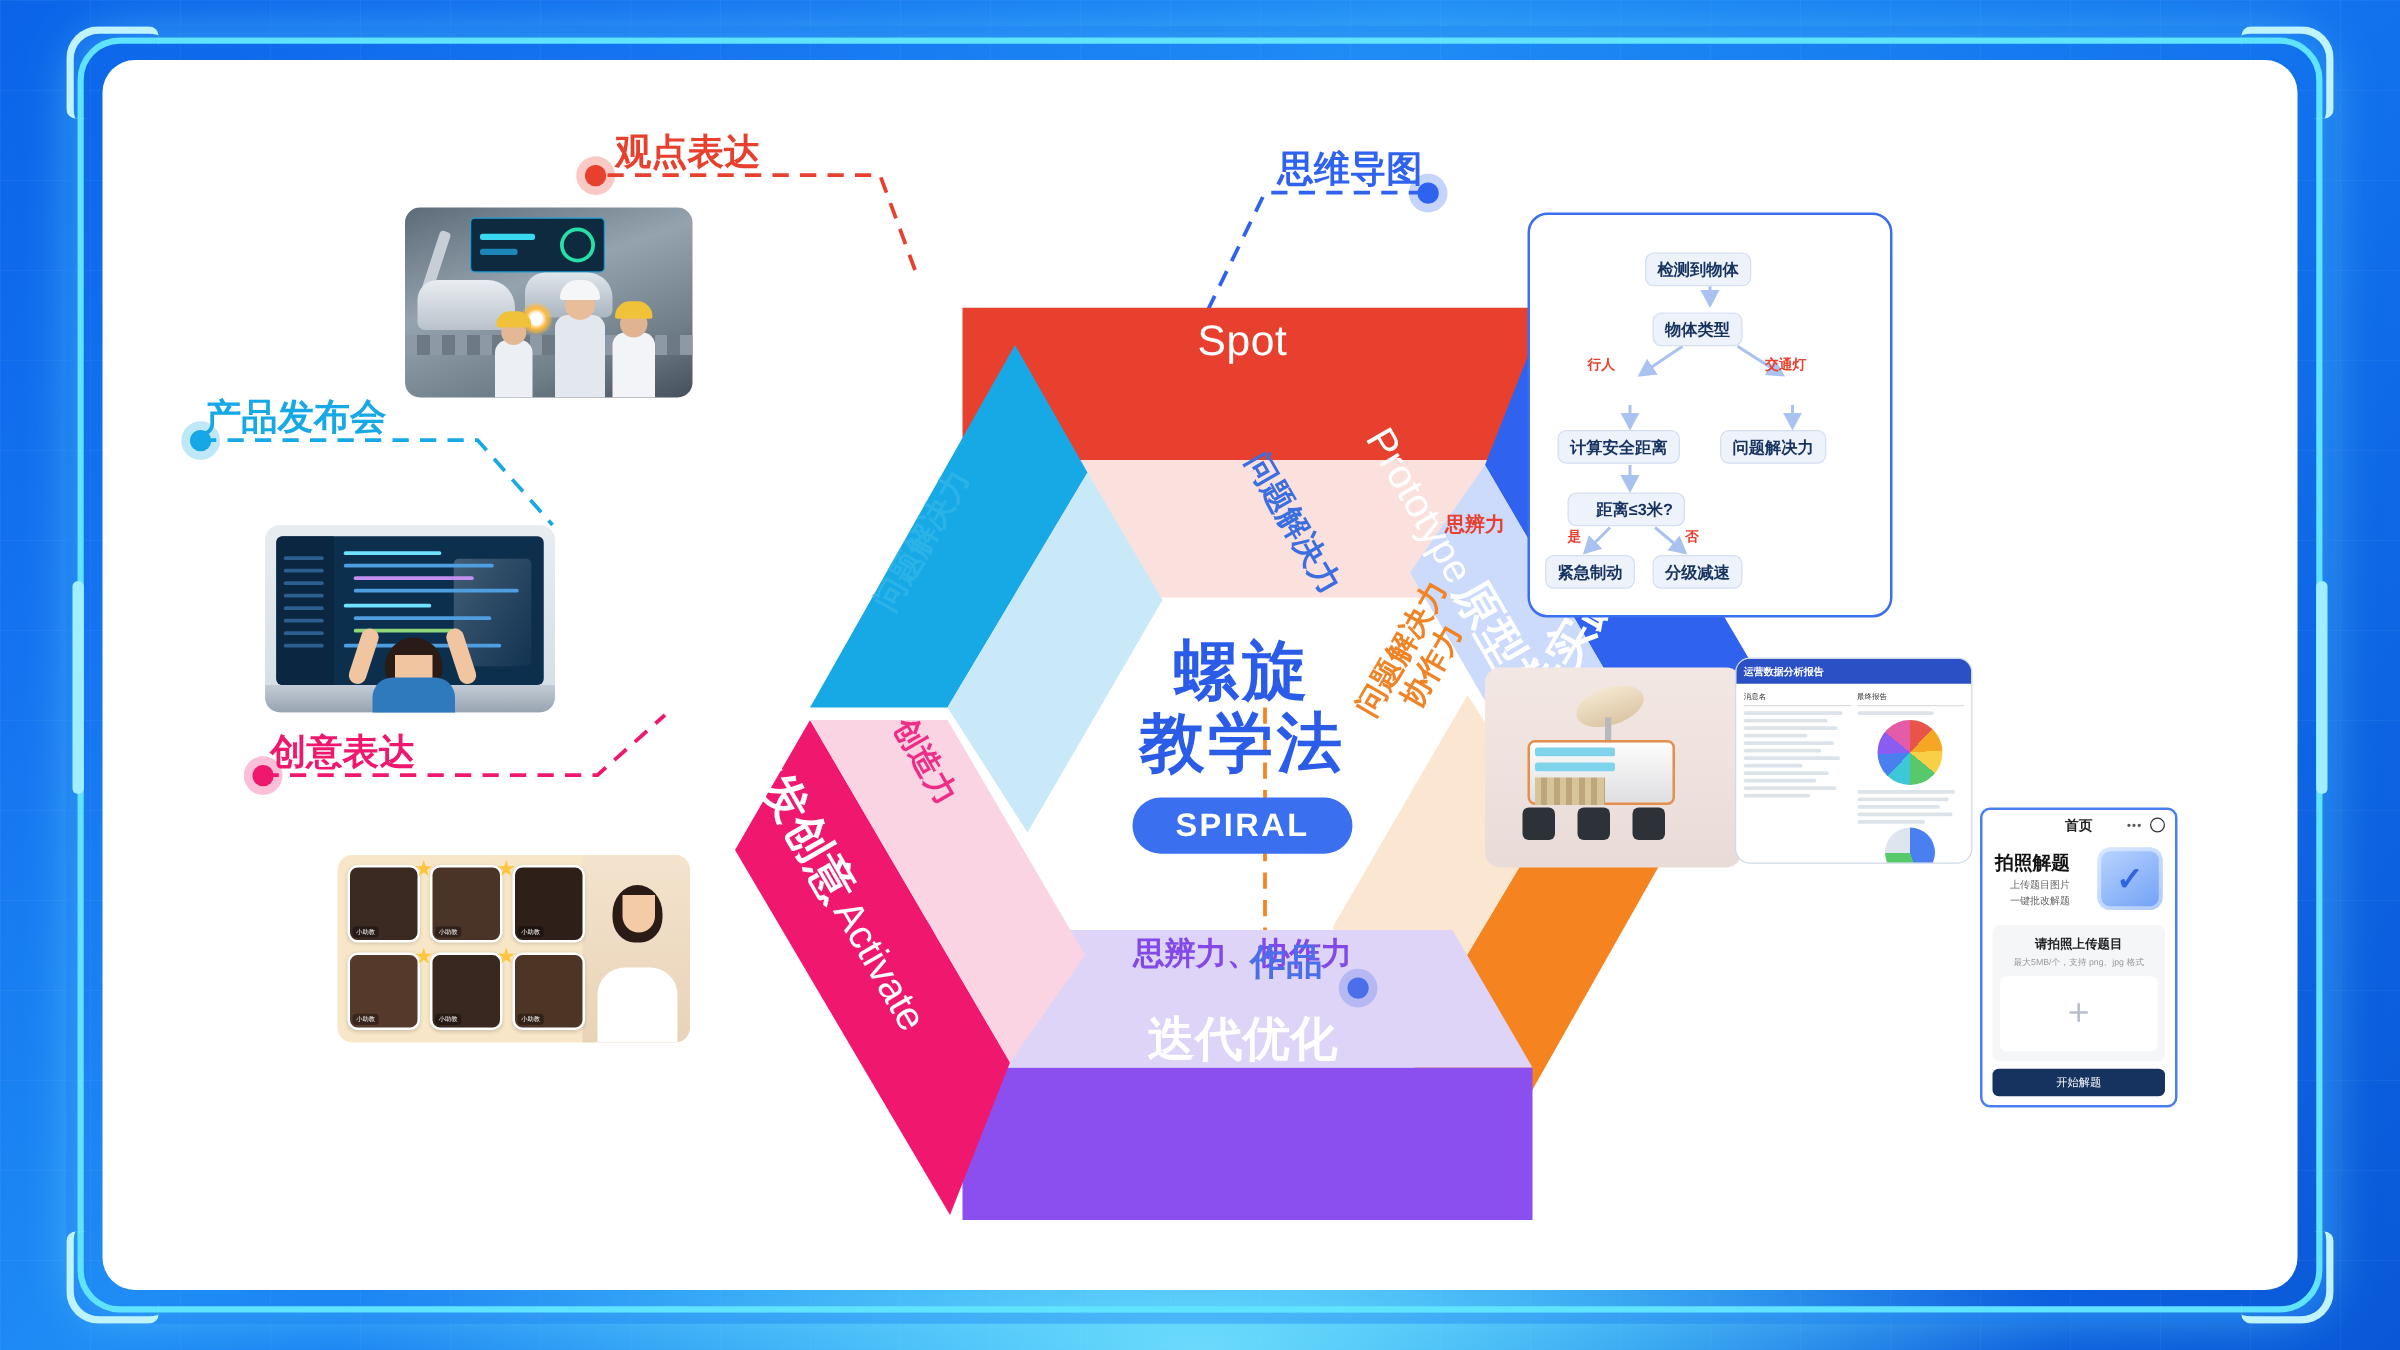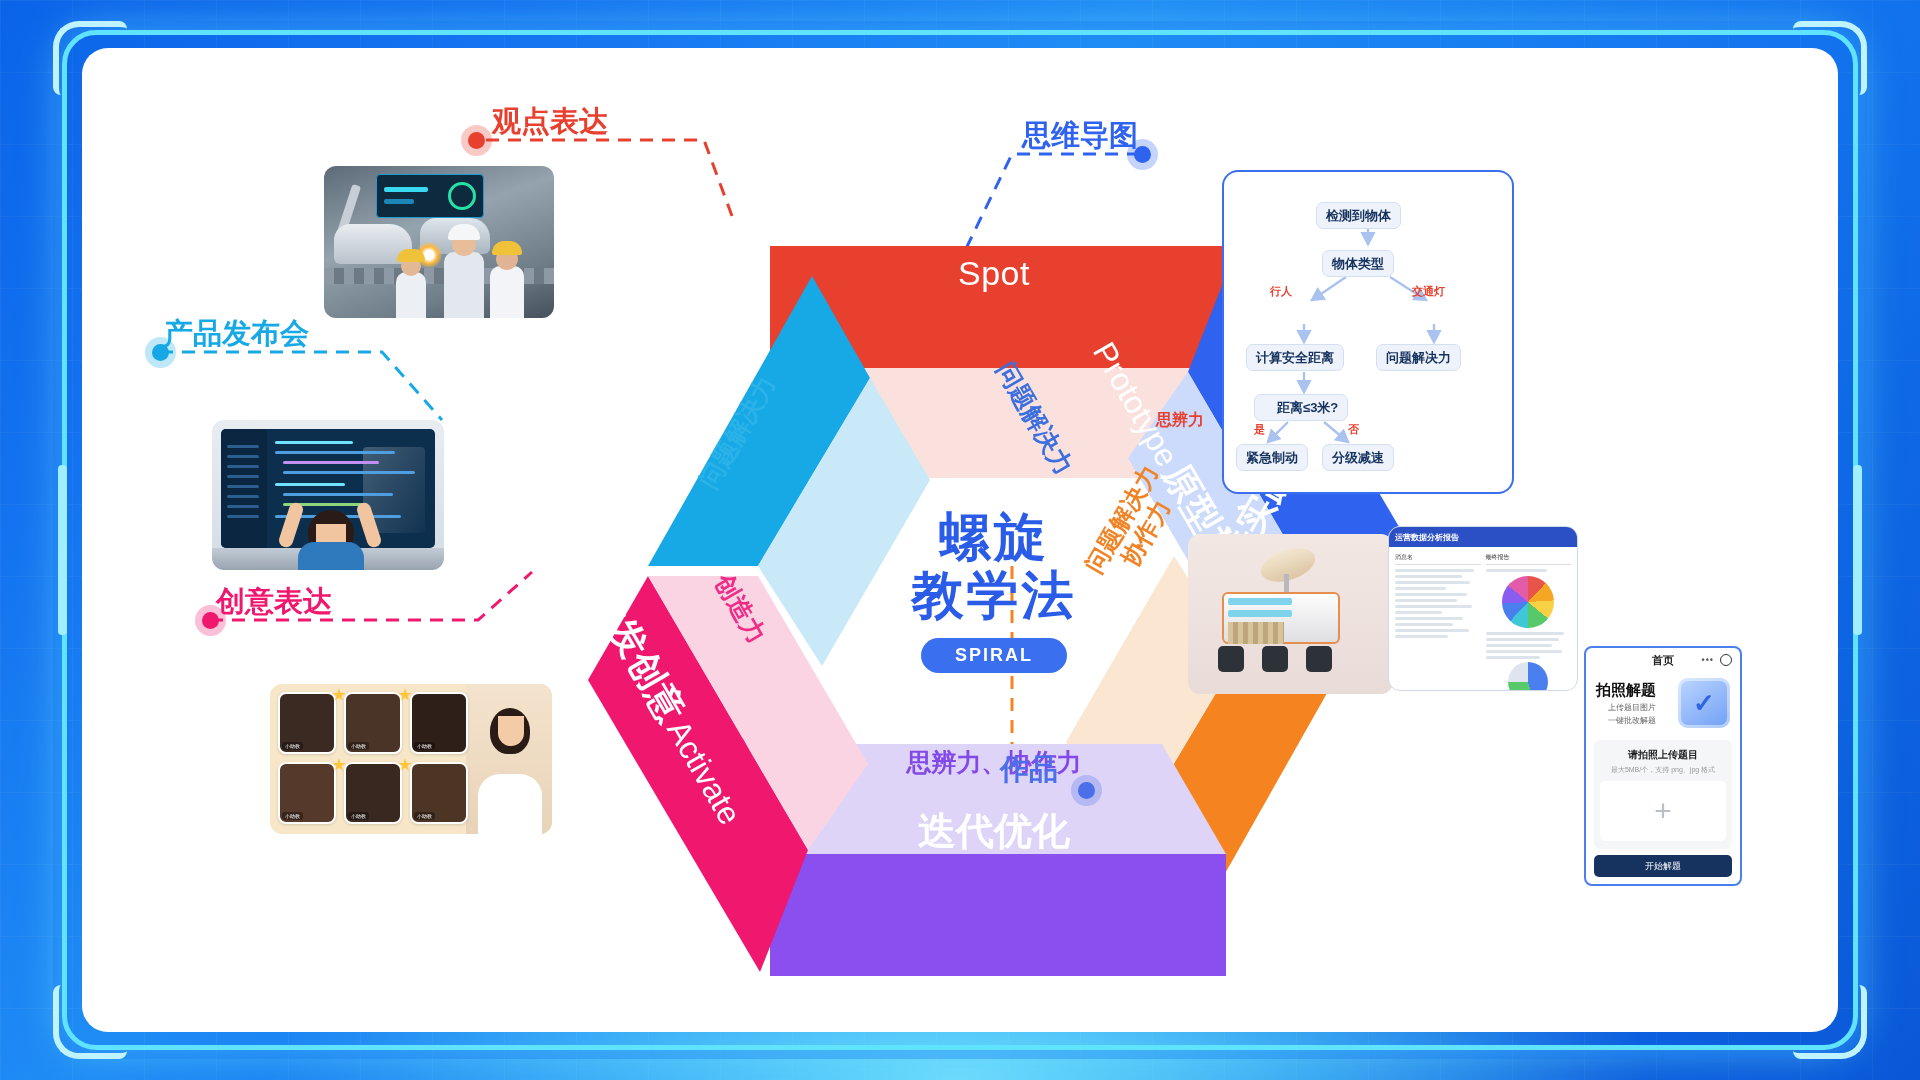--- a/index.html
+++ b/index.html
@@ -82,21 +82,21 @@
   .seg-refine { left:196px; top:560px; width:420px; }
   .seg-refine .cn { font-size:38px; font-weight:bold; color:#fff; }
   .seg-refine .en { font-size:34px; color:#fff; }
   .skill-refine { position:absolute; left:196px; top:500px; width:420px; text-align:center;
     font-size:25px; font-weight:bold; color:#8248e8; }
 
   
   .center-box { position:absolute; left:256px; top:262px; width:300px; text-align:center; }
   .center-box .t1 { font-size:52px; font-weight:bold; color:#2a5ce8; line-height:1.12; letter-spacing:3px; }
   .badge { display:inline-block; margin-top:14px; background:#3a6ff0; color:#fff;
-    font-size:18px; font-weight:bold; letter-spacing:2px; padding:7px 34px; border-radius:24px; }
+    font-size:26px; font-weight:bold; letter-spacing:2px; padding:7px 34px; border-radius:24px; }
 
   
   .callout { position:absolute; font-size:29px; font-weight:bold; white-space:nowrap; }
   .dot { position:absolute; width:17px; height:17px; border-radius:50%; }
   .dot::after { content:""; position:absolute; left:-7px; top:-7px; width:31px; height:31px;
     border-radius:50%; opacity:.28; background:inherit; }
 
   
   .photo { position:absolute; border-radius:12px; overflow:hidden; }
 

